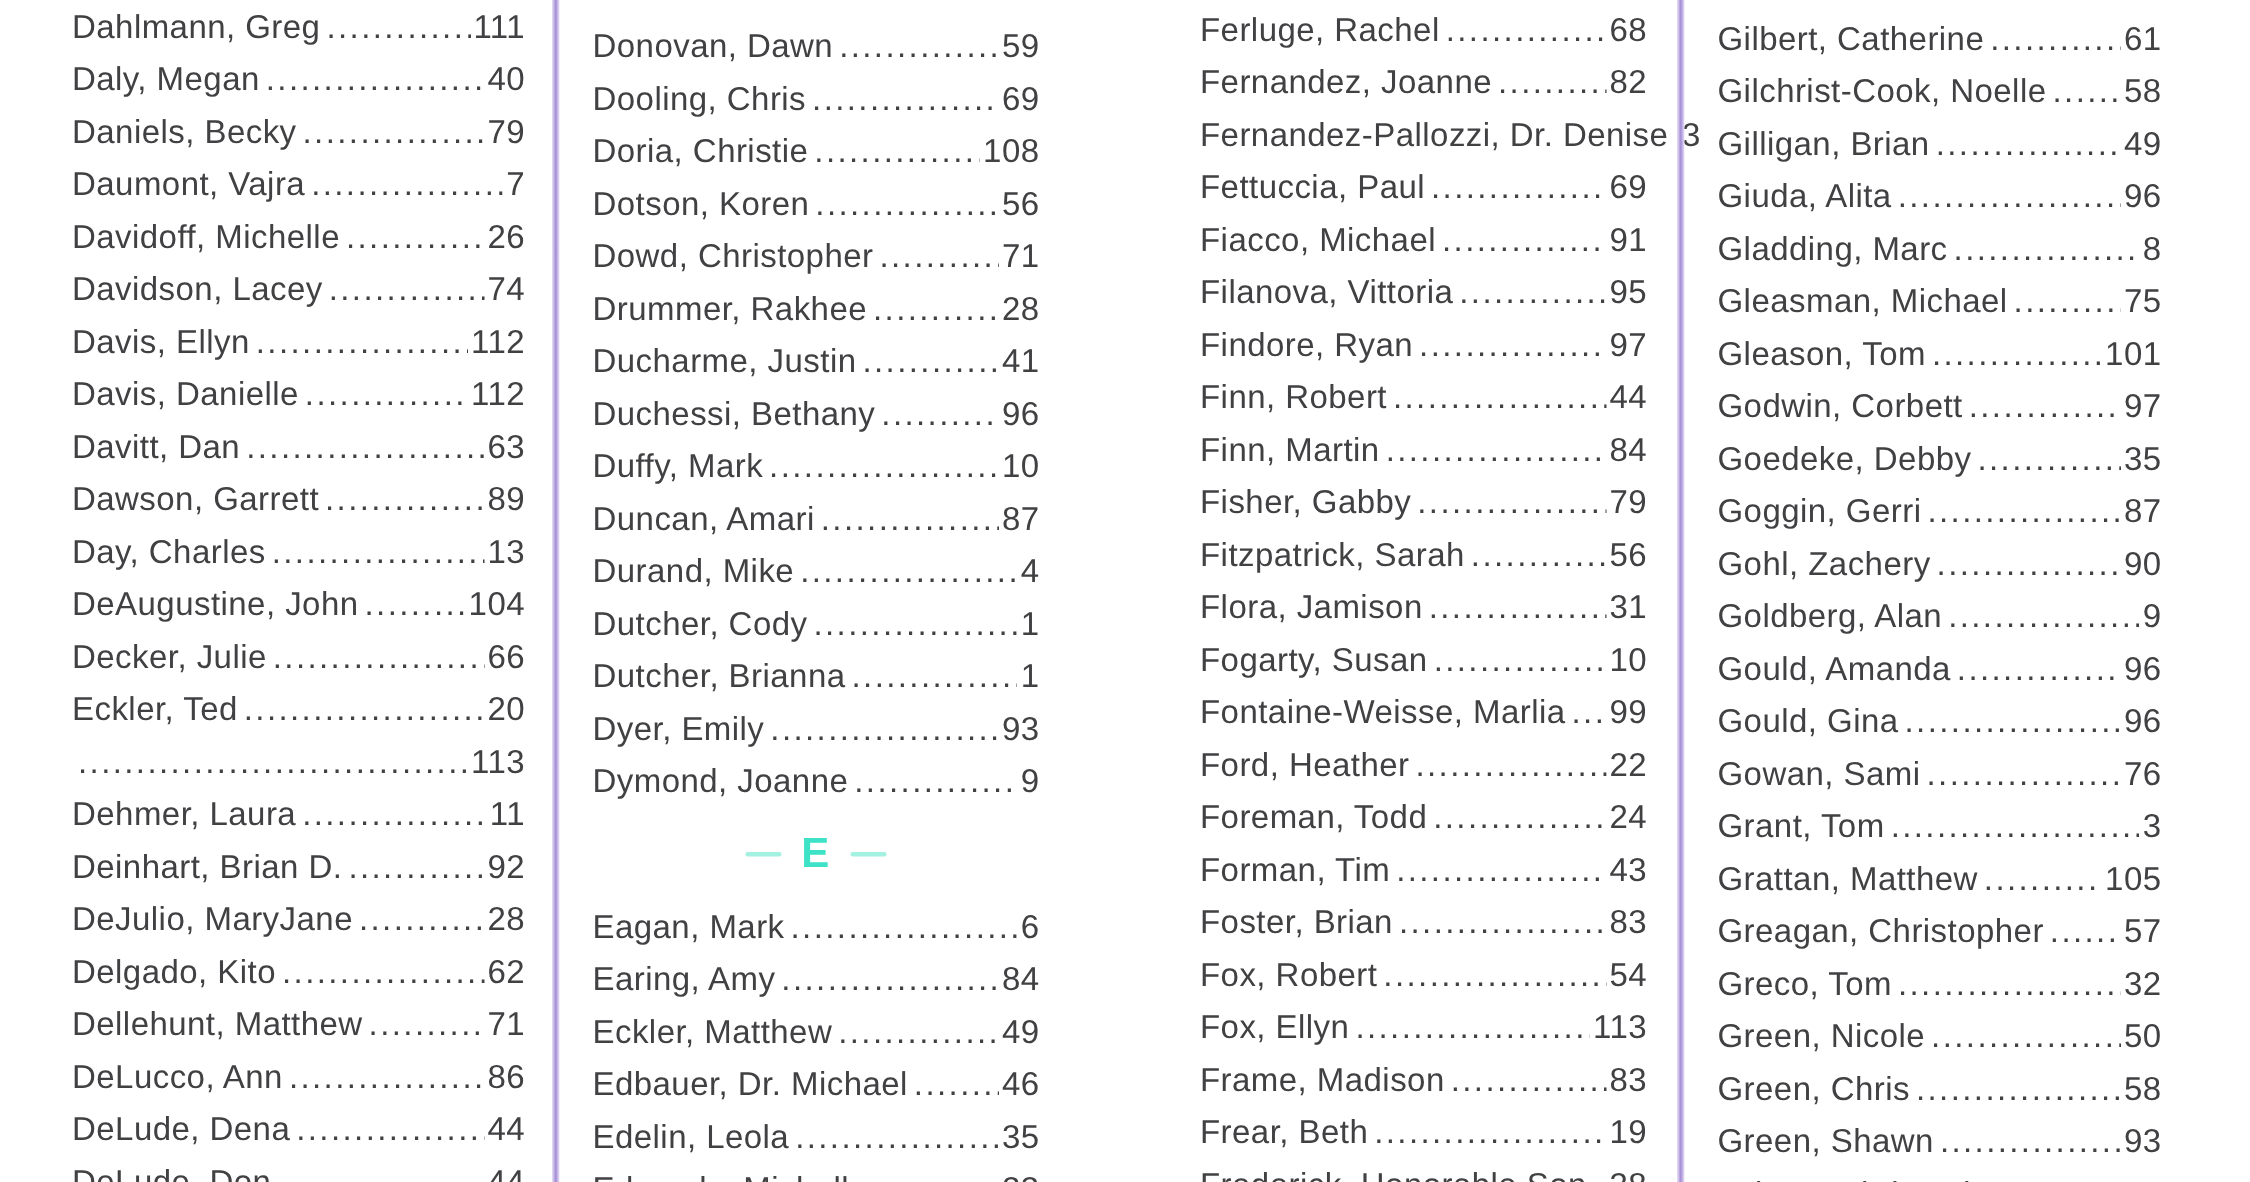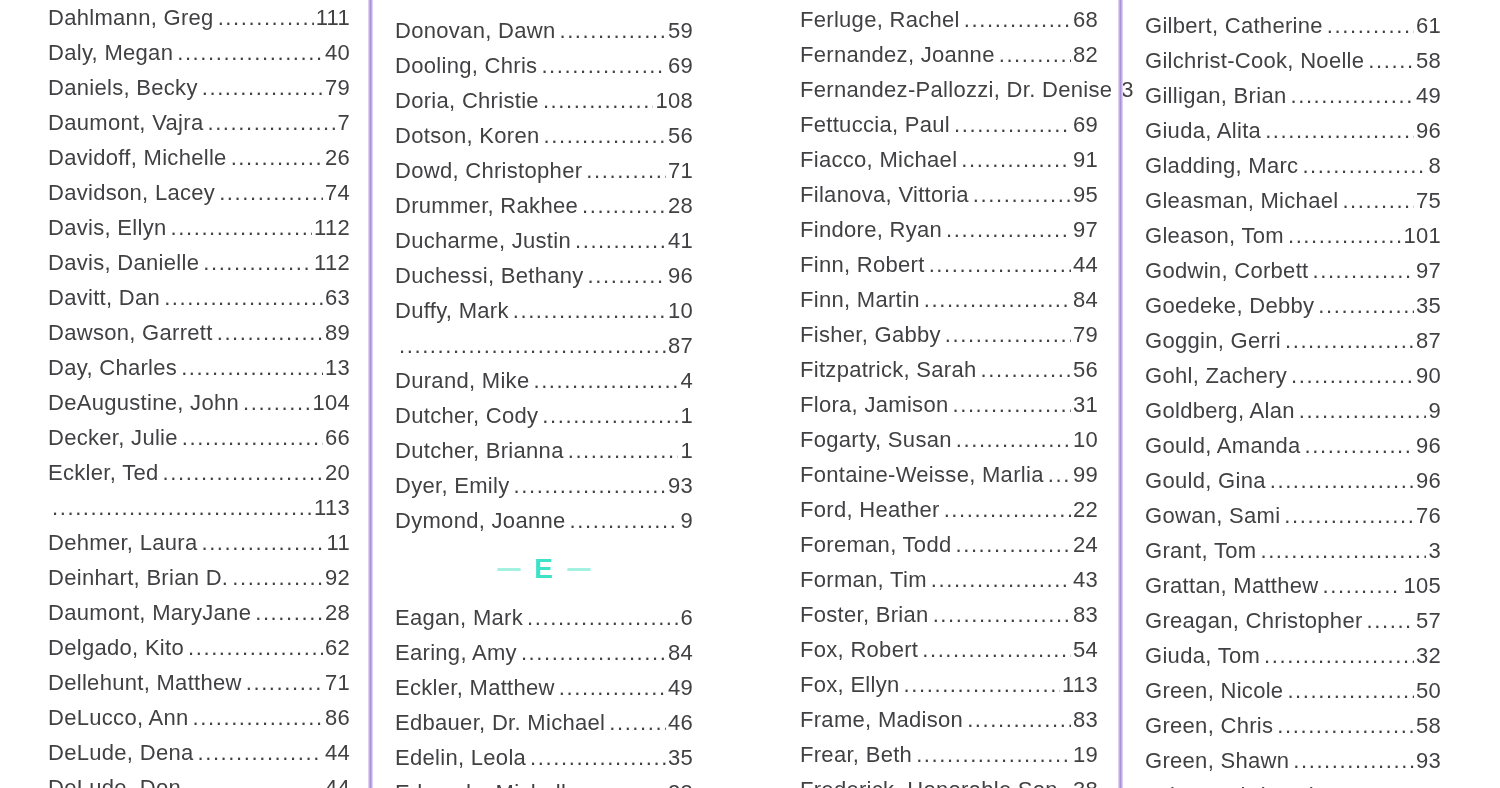--- a/index.html
+++ b/index.html
@@ -143,21 +143,21 @@
         <span class="name">Dehmer, Laura</span>
         <span class="leader">......................................................................</span>
         <span class="pg">11</span>
       </div>
       <div class="row">
         <span class="name">Deinhart, Brian D.</span>
         <span class="leader">......................................................................</span>
         <span class="pg">92</span>
       </div>
       <div class="row">
-        <span class="name">Daumont, MaryJane</span>
+        <span class="name">DeJulio, MaryJane</span>
         <span class="leader">......................................................................</span>
         <span class="pg">28</span>
       </div>
       <div class="row">
         <span class="name">Delgado, Kito</span>
         <span class="leader">......................................................................</span>
         <span class="pg">62</span>
       </div>
       <div class="row">
         <span class="name">Dellehunt, Matthew</span>
@@ -220,20 +220,21 @@
         <span class="name">Duchessi, Bethany</span>
         <span class="leader">......................................................................</span>
         <span class="pg">96</span>
       </div>
       <div class="row">
         <span class="name">Duffy, Mark</span>
         <span class="leader">......................................................................</span>
         <span class="pg">10</span>
       </div>
       <div class="row">
+        <span class="name">Duncan, Amari</span>
         <span class="leader">......................................................................</span>
         <span class="pg">87</span>
       </div>
       <div class="row">
         <span class="name">Durand, Mike</span>
         <span class="leader">......................................................................</span>
         <span class="pg">4</span>
       </div>
       <div class="row">
         <span class="name">Dutcher, Cody</span>
@@ -493,21 +494,21 @@
         <span class="name">Grattan, Matthew</span>
         <span class="leader">......................................................................</span>
         <span class="pg">105</span>
       </div>
       <div class="row">
         <span class="name">Greagan, Christopher</span>
         <span class="leader">......................................................................</span>
         <span class="pg">57</span>
       </div>
       <div class="row">
-        <span class="name">Giuda, Tom</span>
+        <span class="name">Greco, Tom</span>
         <span class="leader">......................................................................</span>
         <span class="pg">32</span>
       </div>
       <div class="row">
         <span class="name">Green, Nicole</span>
         <span class="leader">......................................................................</span>
         <span class="pg">50</span>
       </div>
       <div class="row">
         <span class="name">Green, Chris</span>

